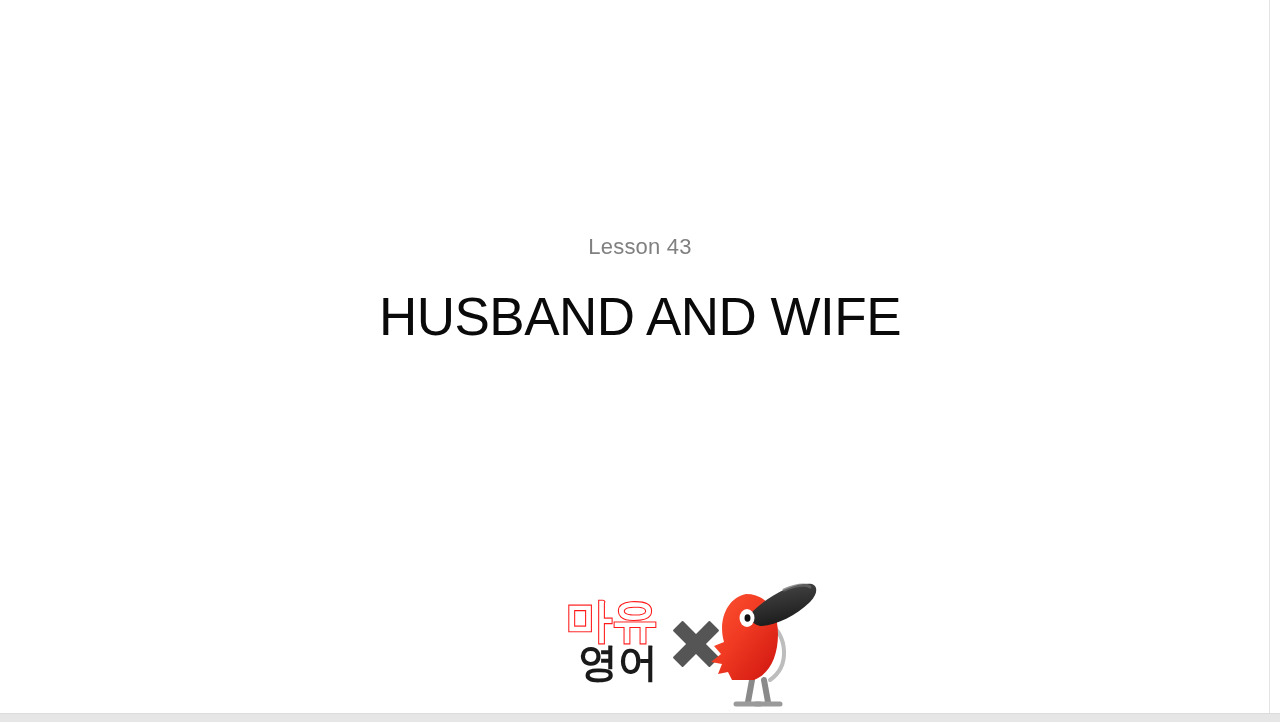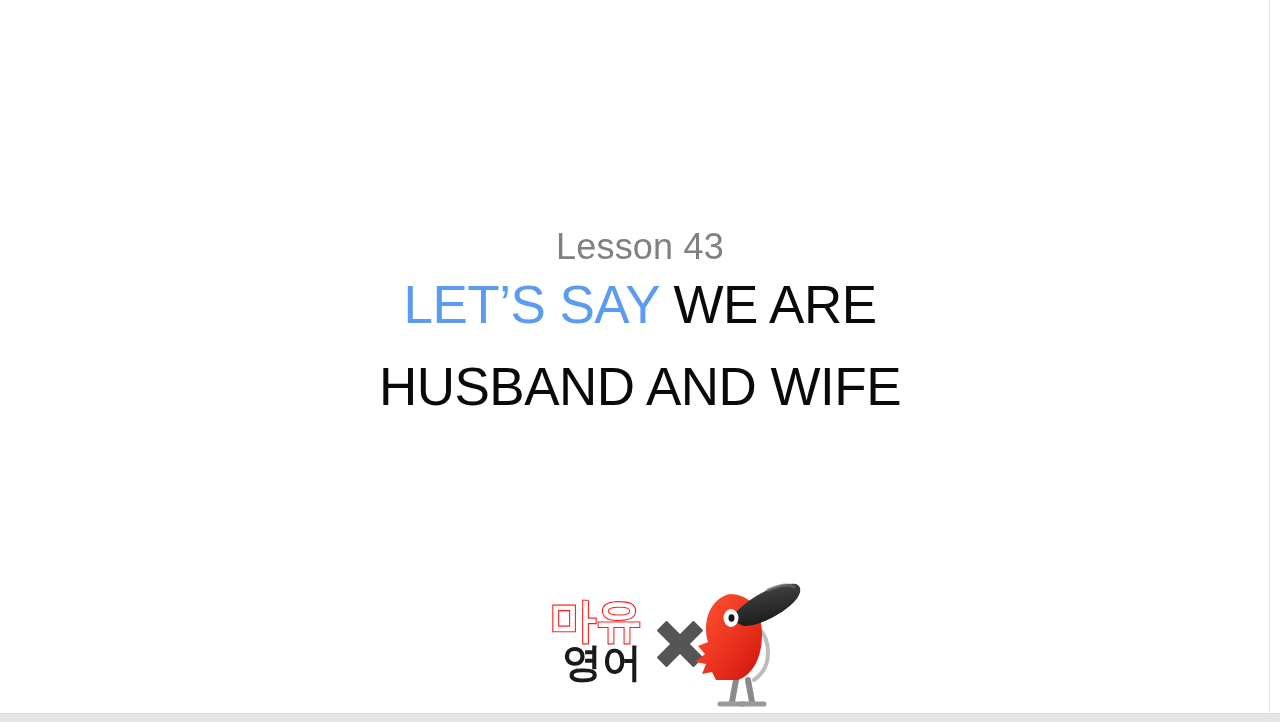--- a/index.html
+++ b/index.html
@@ -47,21 +47,21 @@
   #title-block {
     position: absolute;
     left: 0;
     top: 226px;
     width: 1280px;
     text-align: center;
   }
 
   #lesson-label {
     display: block;
-    font-size: 36px;
+    font-size: 22px;
     line-height: 42px;
     font-weight: 400;
     color: #808080;
     letter-spacing: 0.2px;
   }
 
   .headline {
     display: block;
     font-size: 53px;
     line-height: 66px;
@@ -72,21 +72,21 @@
   }
   #headline-line1 { margin-top: 4px; }
   #headline-line2 { margin-top: 16px; }
 
   .hl-blue { color: #5b9bf0; }
   .hl-black { color: #0a0a0a; }
 
   
   #logo {
     position: absolute;
-    left: 540px;
+    left: 556px;
     top: 574px;
     width: 270px;
     height: 140px;
   }
   #logo svg { display: block; }
 
   .kr-red {
     font-family: "DejaVu Sans", sans-serif;
     font-weight: 700;
     fill: #ffffff;
@@ -105,21 +105,20 @@
 
 <div id="slide">
 
   <div id="edge-right"></div>
   <div id="edge-bottom"></div>
 
   <div id="title-block">
 
     <span id="lesson-label">Lesson 43</span>
 
-    <span id="headline-line1" class="headline"><span class="hl-blue">LET’S SAY</span><span class="hl-black"> WE ARE</span></span>
 
     <span id="headline-line2" class="headline hl-black">HUSBAND AND WIFE</span>
 
   </div>
 
   <div id="logo">
     <svg width="270" height="140" viewBox="0 0 270 140" xmlns="http://www.w3.org/2000/svg">
 
       <defs>
         <linearGradient id="birdGrad" x1="0" y1="0" x2="1" y2="1">

